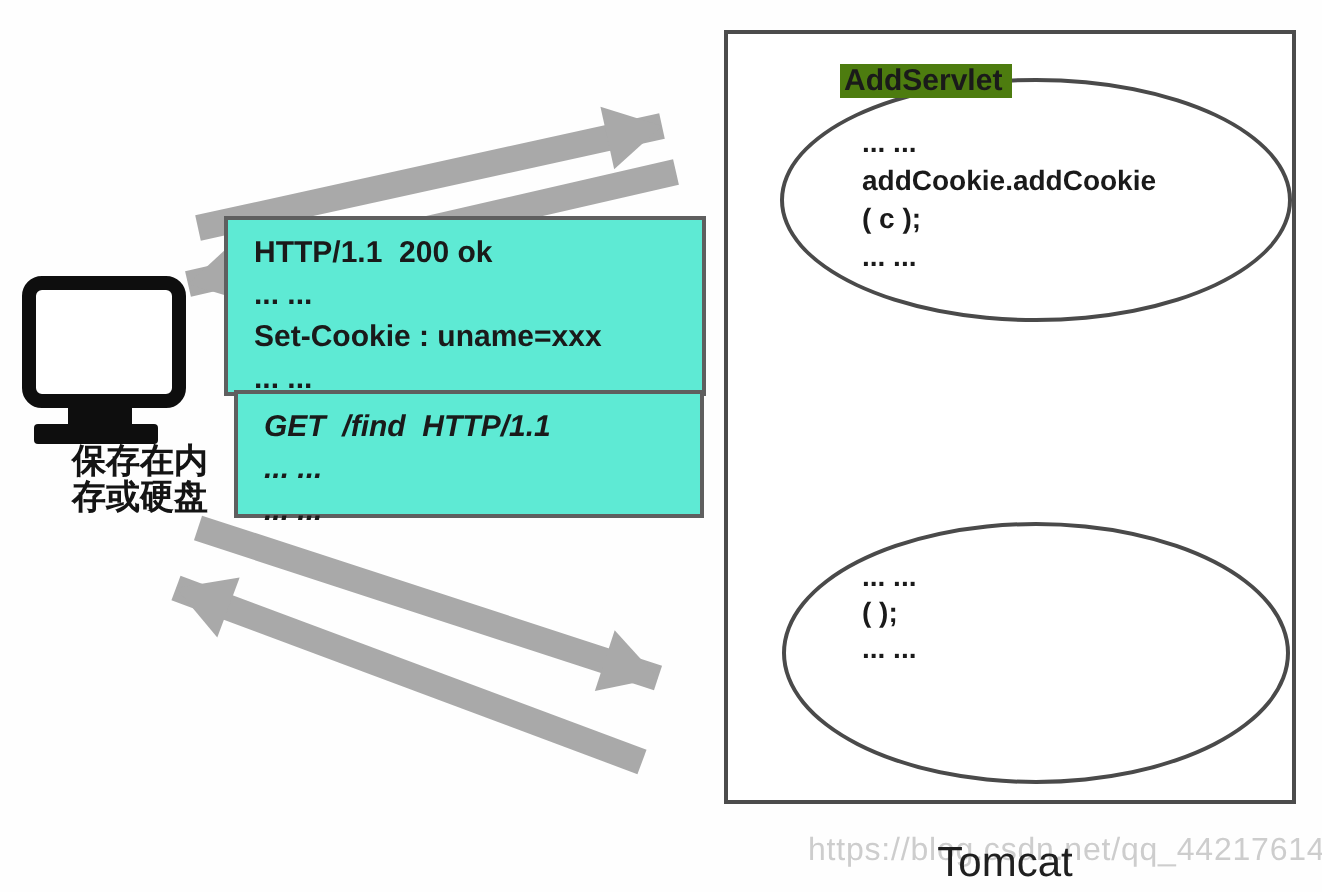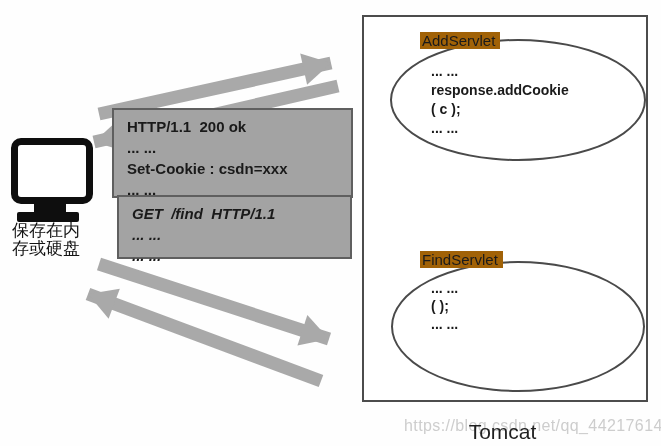--- a/index.html
+++ b/index.html
@@ -9,38 +9,38 @@
   
   .arrows-svg{position:absolute;left:0;top:0;z-index:1;}
   .arrow{stroke-width:13;stroke-linecap:butt;}
 
   
   .monitor-screen{position:absolute;left:11px;top:138px;width:68px;height:52px;
     border:7px solid #0e0e0e;border-radius:10px;background:#ffffff;z-index:2;}
   .monitor-neck{position:absolute;left:34px;top:204px;width:32px;height:9px;background:#0e0e0e;z-index:2;}
   .monitor-base{position:absolute;left:17px;top:212px;width:62px;height:10px;background:#0e0e0e;border-radius:2px;z-index:2;}
   .client-caption{position:absolute;left:12px;top:222px;width:92px;z-index:2;
-    font-size:17px;line-height:18px;font-weight:400;color:#141414;white-space:pre-line;}
+    font-size:17px;line-height:18px;font-weight:700;color:#141414;white-space:pre-line;text-align:right;}
 
   
-  .msg-box{position:absolute;background:#a3a3a3;border:2px solid #5f5f5f;z-index:3;
+  .msg-box{position:absolute;background:#5eead4;border:2px solid #5f5f5f;z-index:3;
     padding:6px 0 0 13px;box-sizing:border-box;}
   .msg-box .line{font-size:15px;font-weight:700;color:#1a1a1a;line-height:21px;white-space:pre;}
   .box-response{left:112px;top:108px;width:241px;height:90px;}
   .box-request{left:117px;top:195px;width:235px;height:64px;font-style:italic;}
 
   
   .tomcat-box{position:absolute;left:362px;top:15px;width:286px;height:387px;
     border:2px solid #4c4c4c;background:#ffffff;box-sizing:border-box;z-index:2;}
   .servlet-ellipse{position:absolute;border:2px solid #4a4a4a;border-radius:50%;
     background:#ffffff;box-sizing:border-box;z-index:3;}
   .ellipse-add{left:390px;top:39px;width:256px;height:122px;}
   .ellipse-find{left:391px;top:261px;width:254px;height:131px;}
-  .servlet-label{position:absolute;z-index:4;background:#a16207;padding:0 5px 0 2px;
-    font-size:15px;font-weight:400;color:#1a1a1a;}
+  .servlet-label{position:absolute;z-index:4;background:#4d7c0f;padding:0 5px 0 2px;
+    font-size:15px;font-weight:700;color:#1a1a1a;}
   .label-add{left:420px;top:32px;}
   .label-find{left:420px;top:251px;}
   .servlet-code{position:absolute;z-index:4;}
   .servlet-code .line{font-size:14px;font-weight:700;color:#1a1a1a;white-space:pre;}
   .code-add{left:431px;top:62px;}
   .code-add .line{line-height:19px;}
   .code-find{left:431px;top:279px;}
   .code-find .line{line-height:18px;}
 
   
@@ -68,43 +68,42 @@
 
   <div class="monitor-screen"></div>
   <div class="monitor-neck"></div>
   <div class="monitor-base"></div>
   <div class="client-caption">保存在内
 存或硬盘</div>
 
   <div class="msg-box box-response">
     <div class="line">HTTP/1.1  200 ok</div>
     <div class="line">... ...</div>
-    <div class="line">Set-Cookie : csdn=xxx</div>
+    <div class="line">Set-Cookie : uname=xxx</div>
     <div class="line">... ...</div>
   </div>
 
   <div class="msg-box box-request">
     <div class="line">GET  /find  HTTP/1.1</div>
     <div class="line">... ...</div>
     <div class="line">... ...</div>
   </div>
 
   <div class="tomcat-box"></div>
 
   <div class="servlet-ellipse ellipse-add"></div>
   <div class="servlet-label label-add">AddServlet</div>
   <div class="servlet-code code-add">
     <div class="line">... ...</div>
-    <div class="line">response.addCookie</div>
+    <div class="line">addCookie.addCookie</div>
     <div class="line">( c );</div>
     <div class="line">... ...</div>
   </div>
 
   <div class="servlet-ellipse ellipse-find"></div>
-  <div class="servlet-label label-find">FindServlet</div>
   <div class="servlet-code code-find">
     <div class="line">... ...</div>
     <div class="line">( );</div>
     <div class="line">... ...</div>
   </div>
 
   <div class="watermark">https://blog.csdn.net/qq_44217614</div>
   <div class="tomcat-title">Tomcat</div>
 
 </div>

